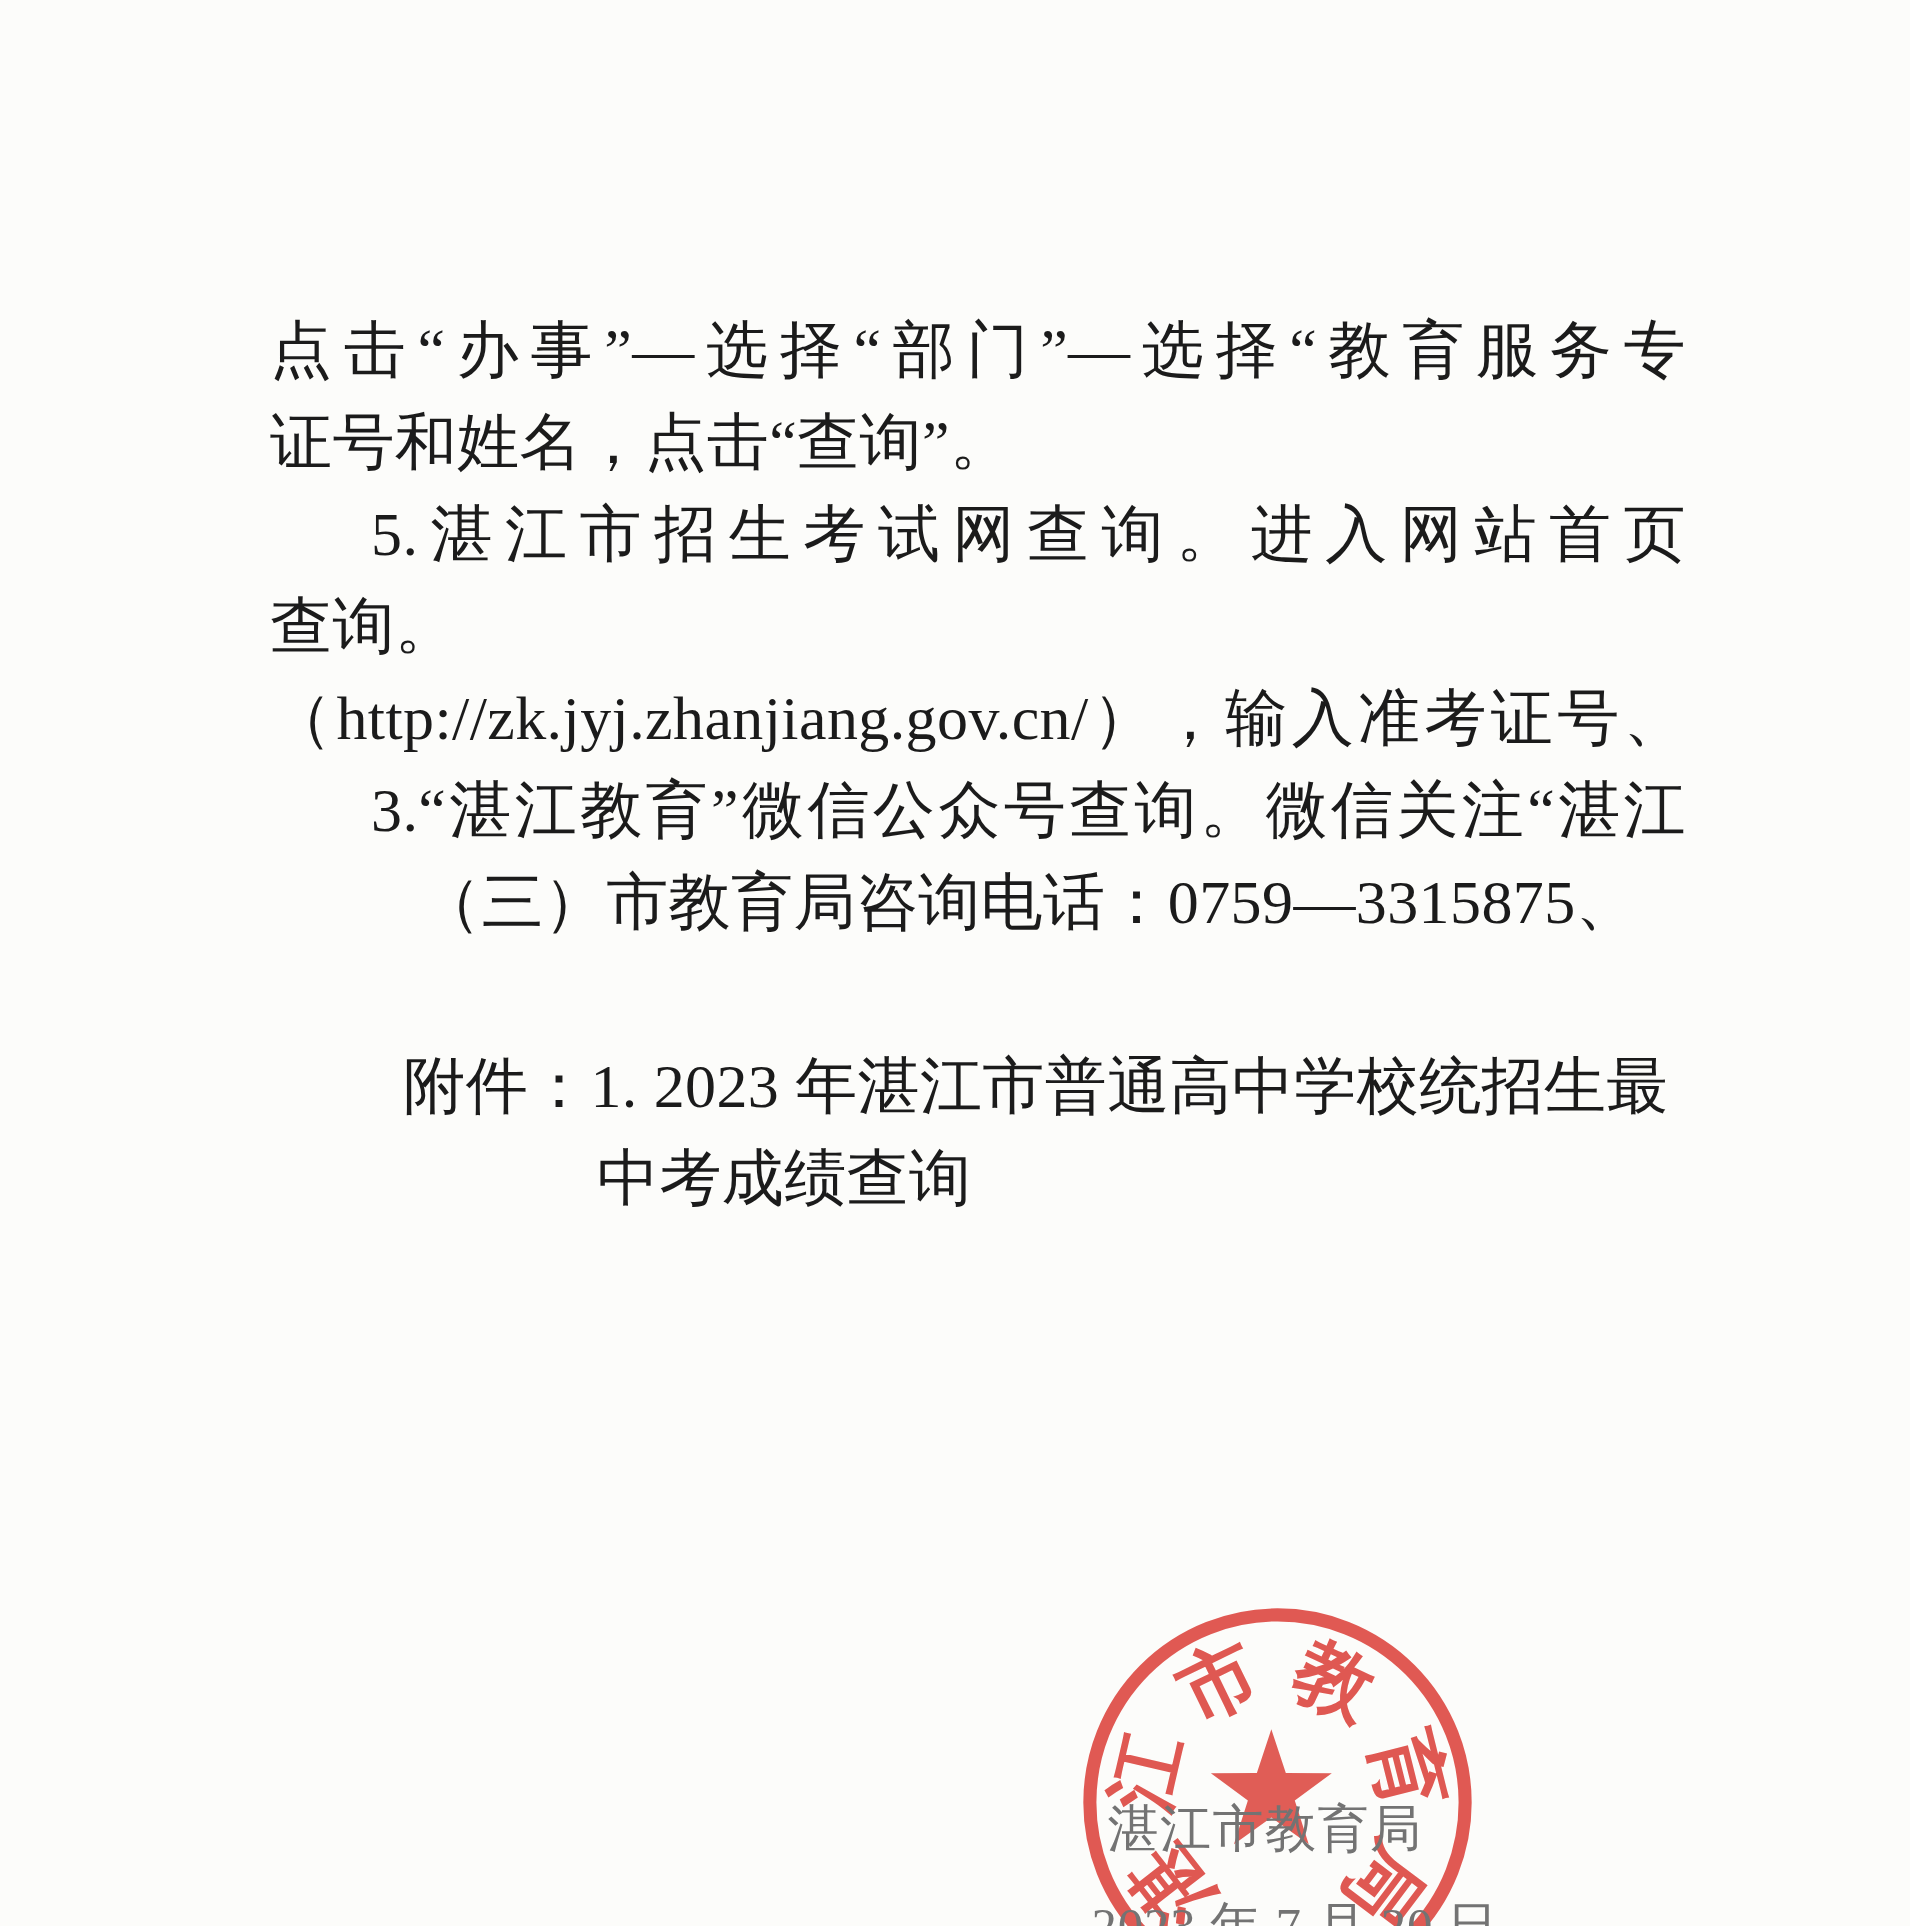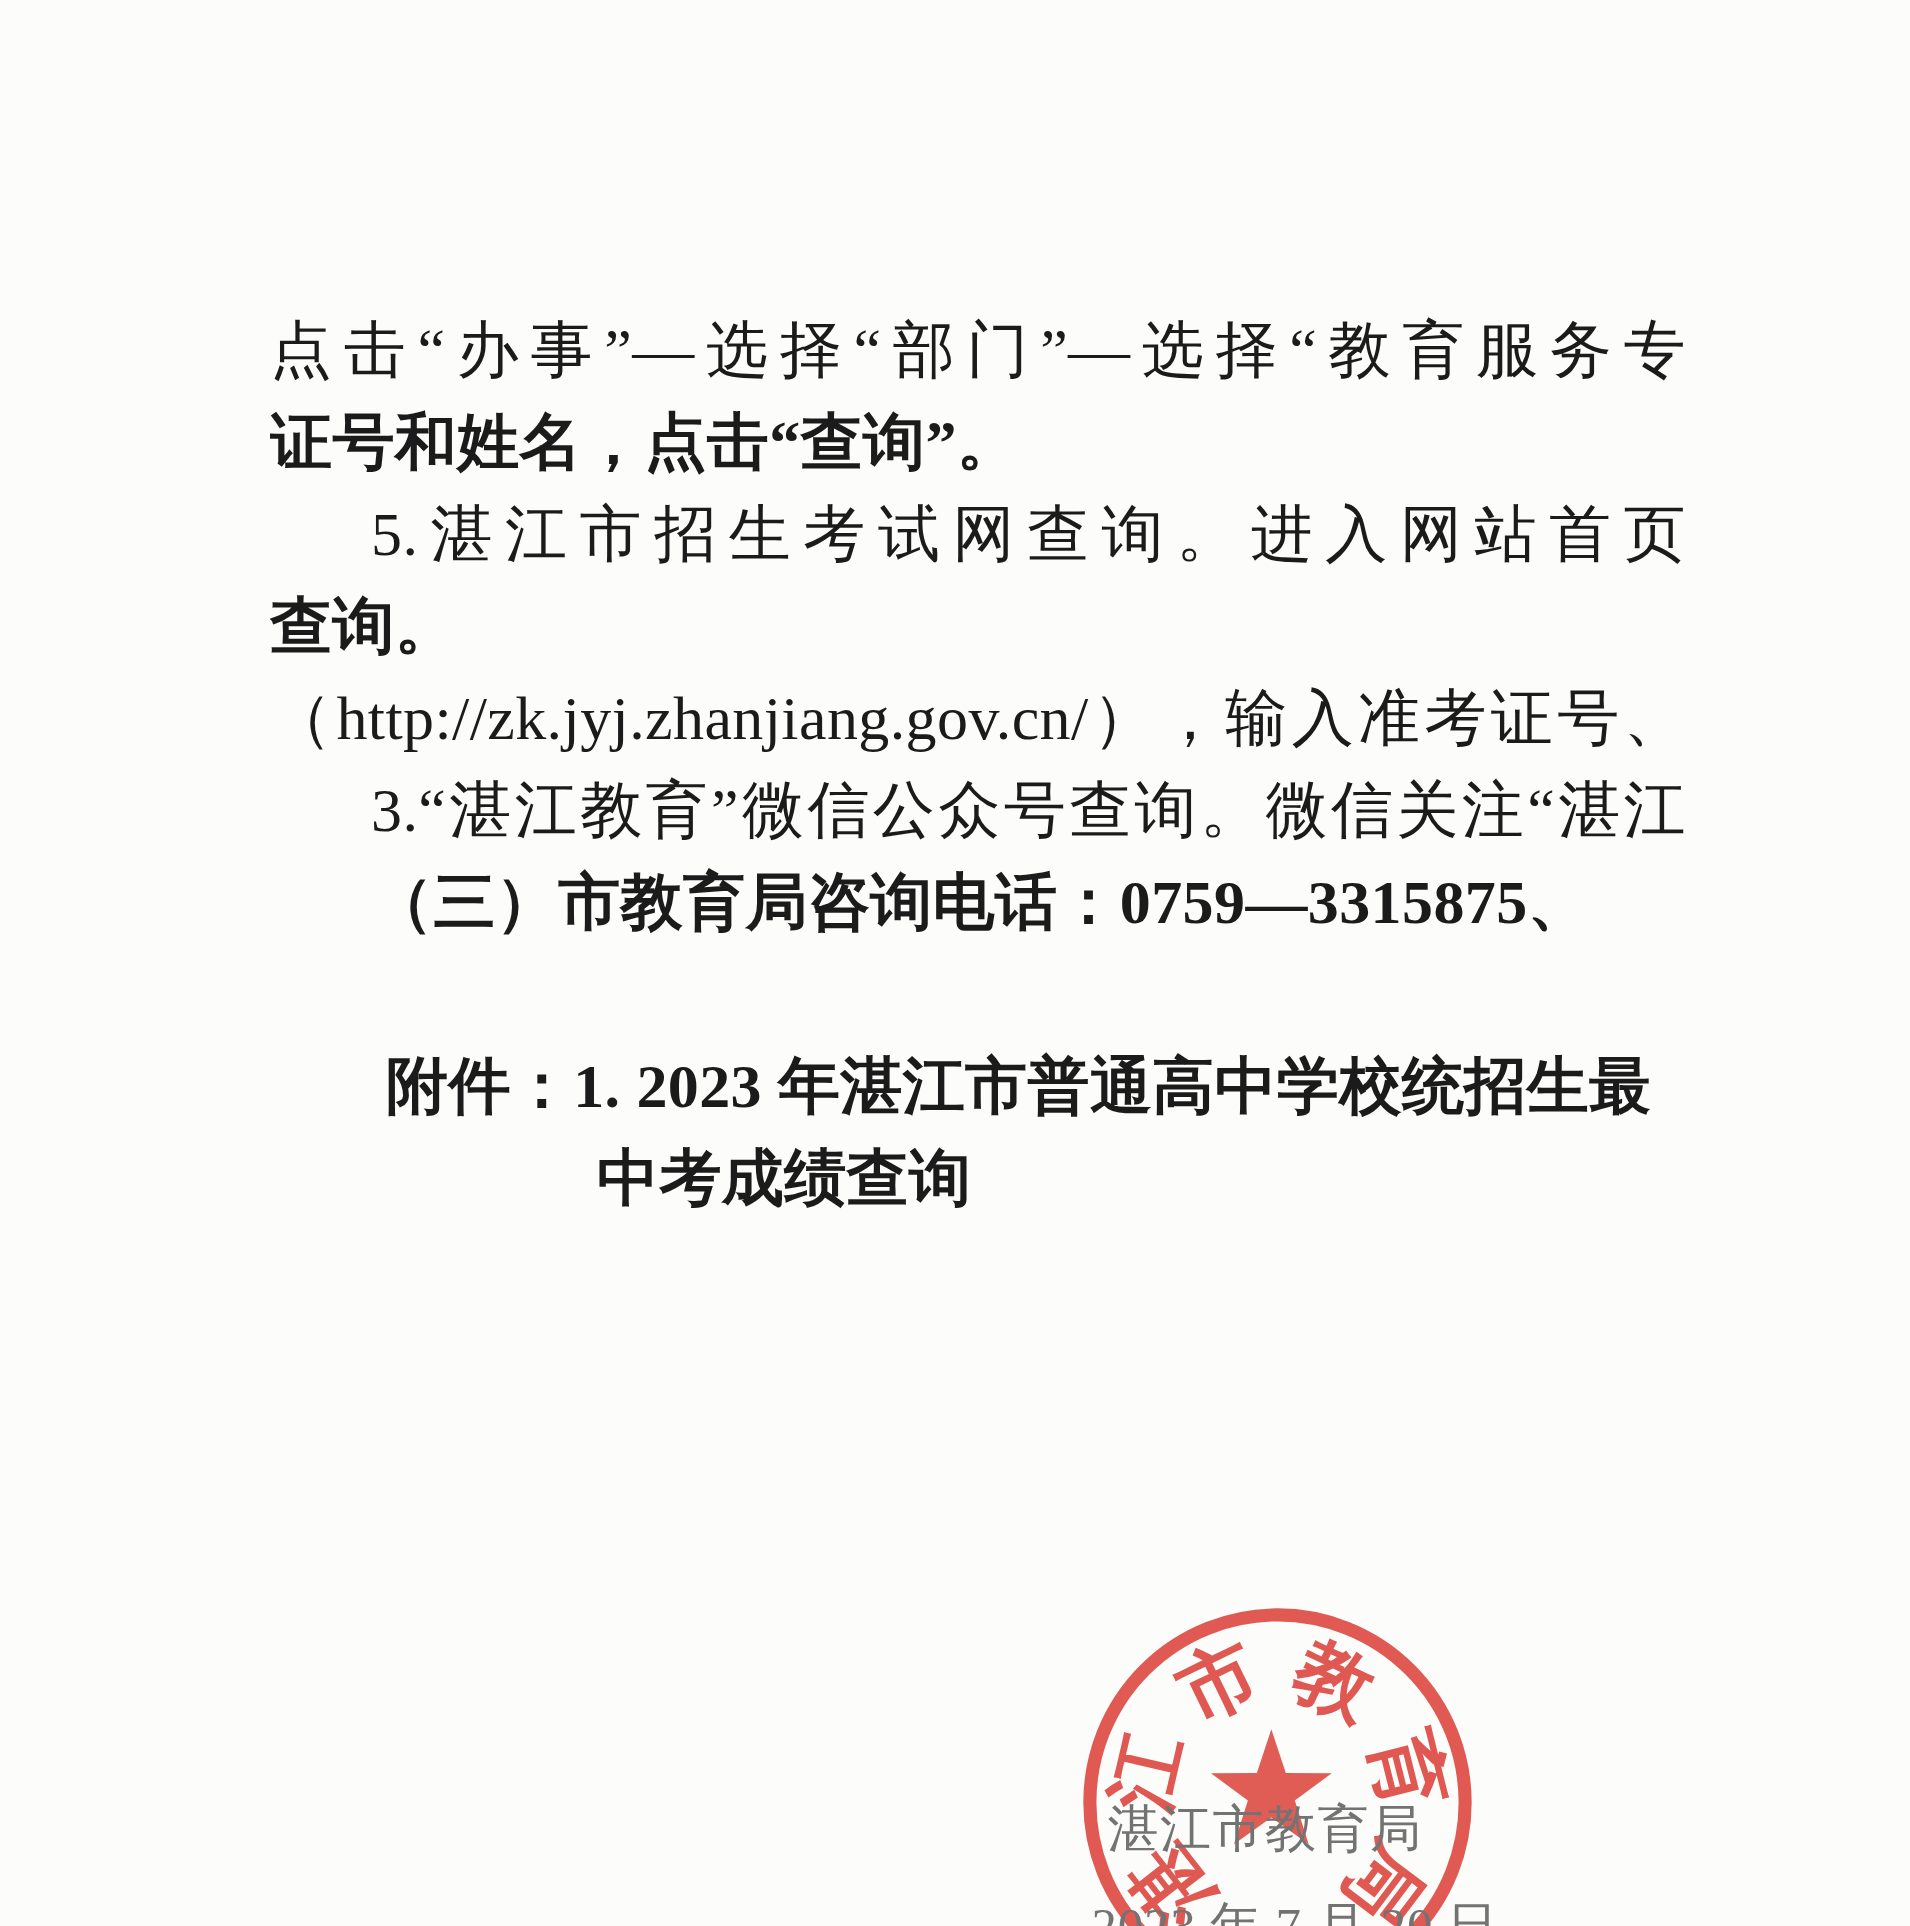--- a/index.html
+++ b/index.html
@@ -29,23 +29,22 @@
     min-height: 92px;
     height: 92px;
     overflow: hidden;
   }
   .line.fill {
     text-align: justify;
     text-align-last: justify;
     text-justify: inter-character;
   }
   .line.plain {
-    text-align: left;
+    text-align: center;
     text-align-last: left;
-    font-weight: bold;
   }
   .line.indent2 { text-indent: 101px; }
   .line.pad300 { padding-left: 116px; box-sizing: border-box; }
   .line.pad700 { padding-left: 270px; box-sizing: border-box; }
   .line.pad850 { padding-left: 327px; box-sizing: border-box; }
 
   .stamp-svg {
     position: absolute;
     left: 1081px;
     top: 1606px;

